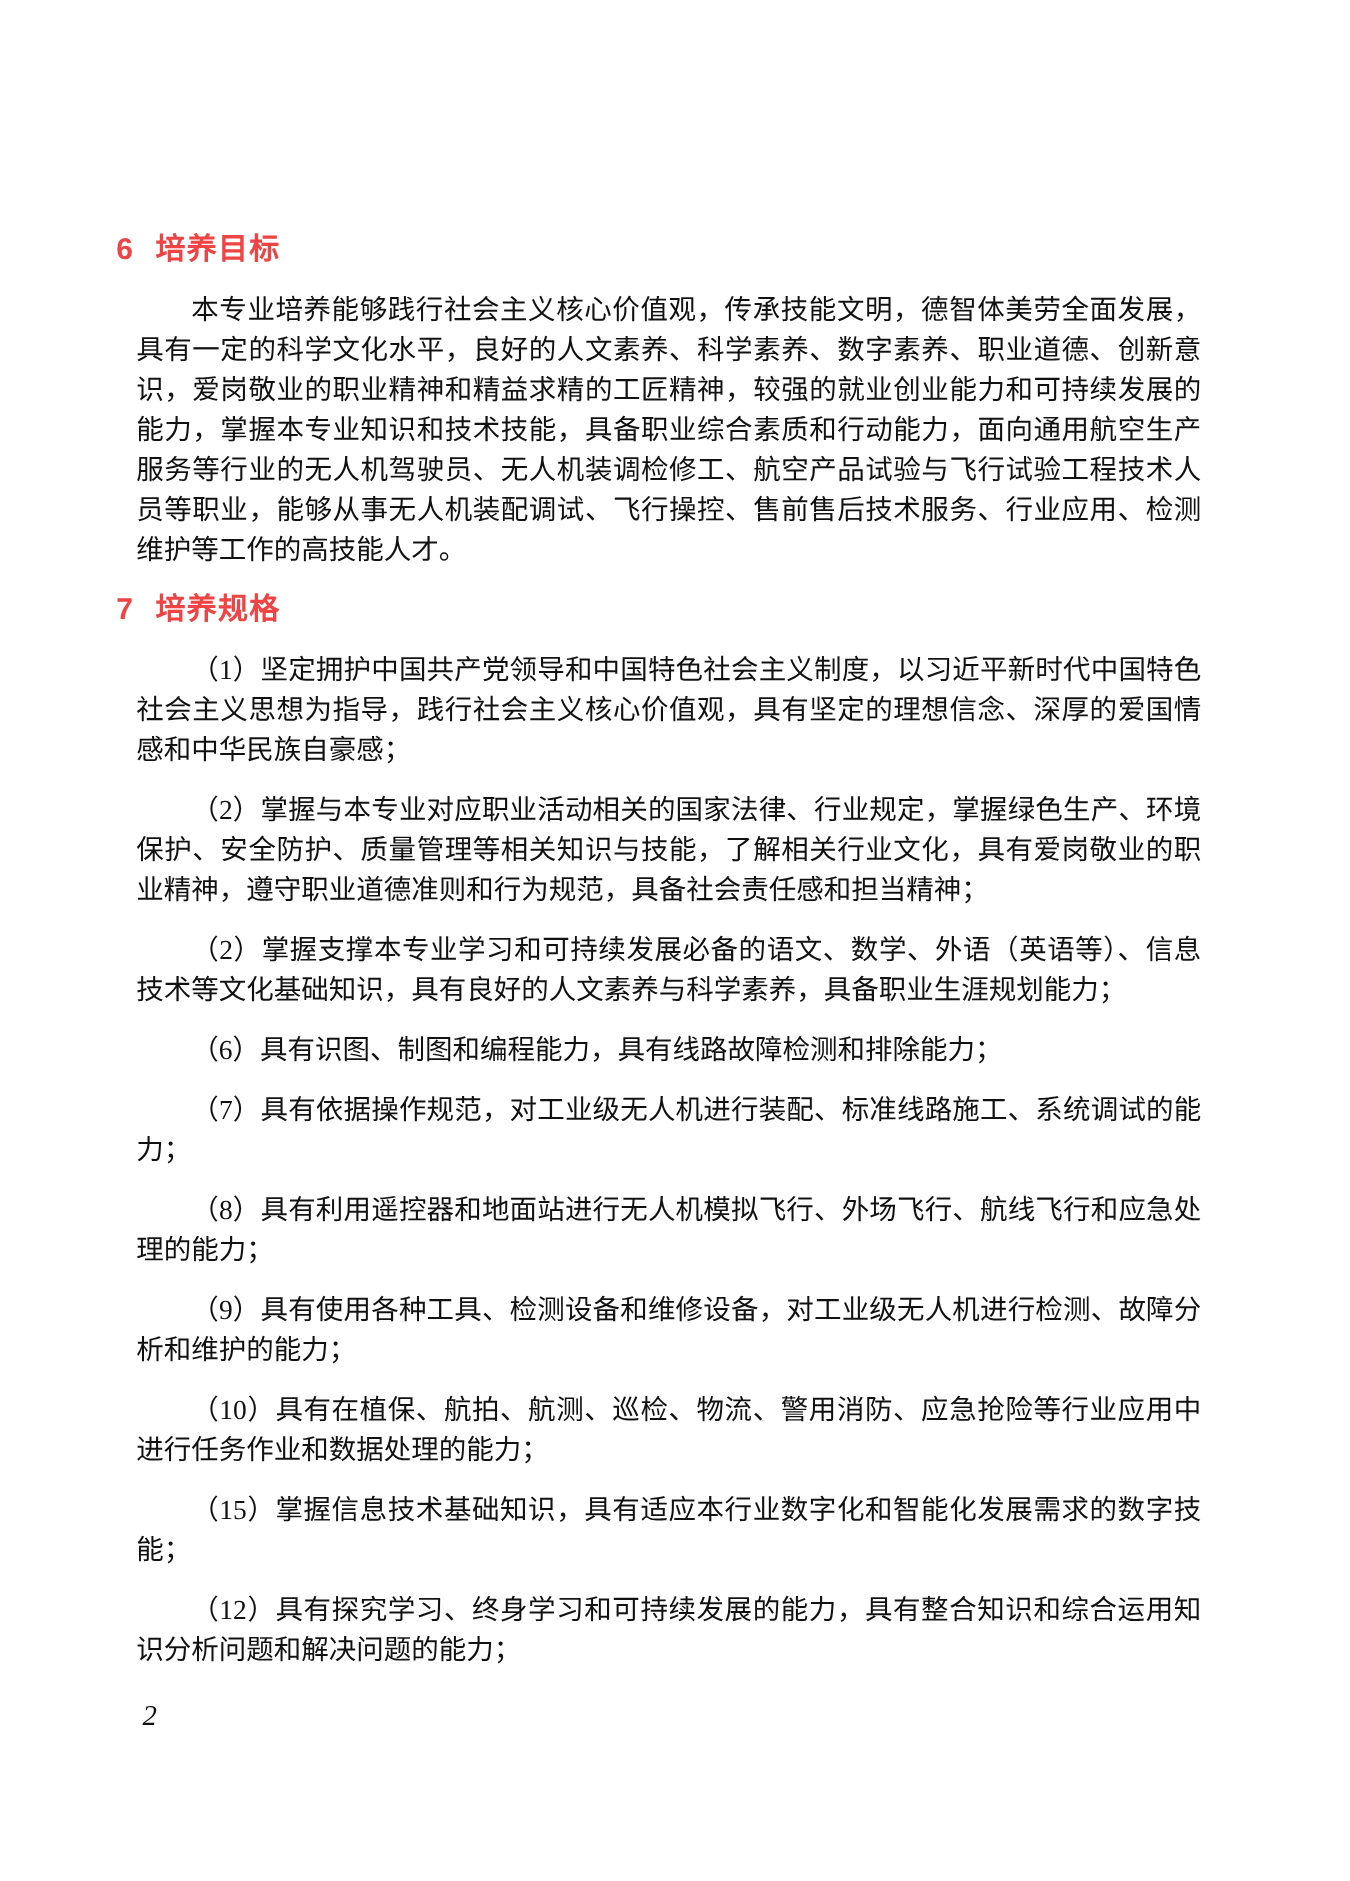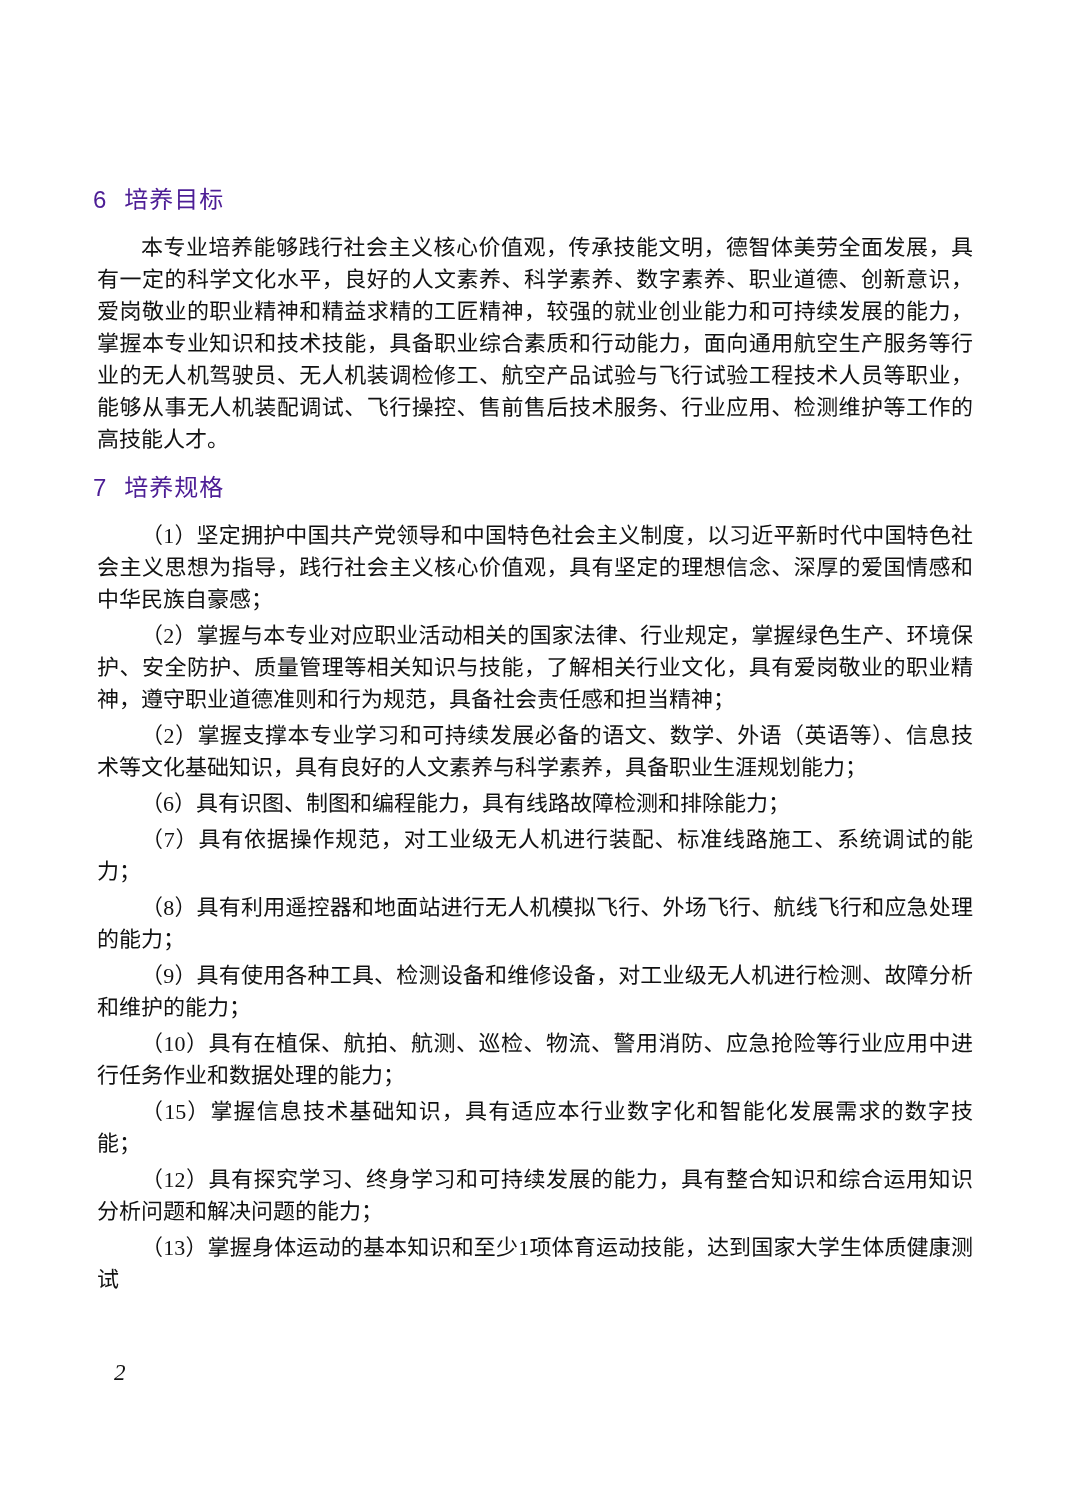--- a/index.html
+++ b/index.html
@@ -21,39 +21,39 @@
     background: #ffffff;
   }
   .content {
     position: absolute;
     left: 93px;
     top: 184px;
     width: 884px;
   }
   h2.sec-heading {
     font-family: "Liberation Sans", sans-serif;
-    font-weight: 400;
+    font-weight: 700;
     font-size: 24px;
     line-height: 32px;
     margin: 0 0 16px 0;
-    color: #4c1d95;
+    color: #ef4444;
     letter-spacing: 1px;
   }
   h2.sec-heading .sec-num {
     display: inline-block;
     margin-right: 18px;
     letter-spacing: 0;
   }
   h2.sec-heading.sec7 {
     margin-top: 16px;
   }
   p.body-para {
     font-size: 22px;
     line-height: 32px;
-    margin: 4px;
+    margin: 16px;
     text-align: justify;
     text-justify: inter-ideograph;
     text-align-last: left;
     text-indent: 2em;
     word-break: break-all;
   }
   .page-number {
     position: absolute;
     left: 114px;
     top: 1360px;
@@ -79,18 +79,17 @@
     <p class="body-para">（1）坚定拥护中国共产党领导和中国特色社会主义制度，以习近平新时代中国特色社会主义思想为指导，践行社会主义核心价值观，具有坚定的理想信念、深厚的爱国情感和中华民族自豪感；</p>
     <p class="body-para">（2）掌握与本专业对应职业活动相关的国家法律、行业规定，掌握绿色生产、环境保护、安全防护、质量管理等相关知识与技能，了解相关行业文化，具有爱岗敬业的职业精神，遵守职业道德准则和行为规范，具备社会责任感和担当精神；</p>
     <p class="body-para">（2）掌握支撑本专业学习和可持续发展必备的语文、数学、外语（英语等）、信息技术等文化基础知识，具有良好的人文素养与科学素养，具备职业生涯规划能力；</p>
     <p class="body-para">（6）具有识图、制图和编程能力，具有线路故障检测和排除能力；</p>
     <p class="body-para">（7）具有依据操作规范，对工业级无人机进行装配、标准线路施工、系统调试的能力；</p>
     <p class="body-para">（8）具有利用遥控器和地面站进行无人机模拟飞行、外场飞行、航线飞行和应急处理的能力；</p>
     <p class="body-para">（9）具有使用各种工具、检测设备和维修设备，对工业级无人机进行检测、故障分析和维护的能力；</p>
     <p class="body-para">（10）具有在植保、航拍、航测、巡检、物流、警用消防、应急抢险等行业应用中进行任务作业和数据处理的能力；</p>
     <p class="body-para">（15）掌握信息技术基础知识，具有适应本行业数字化和智能化发展需求的数字技能；</p>
     <p class="body-para">（12）具有探究学习、终身学习和可持续发展的能力，具有整合知识和综合运用知识分析问题和解决问题的能力；</p>
-    <p class="body-para">（13）掌握身体运动的基本知识和至少1项体育运动技能，达到国家大学生体质健康测试</p>
 
   </div>
 
   <div class="page-number">2</div>
 </div>
 
 </body></html>

